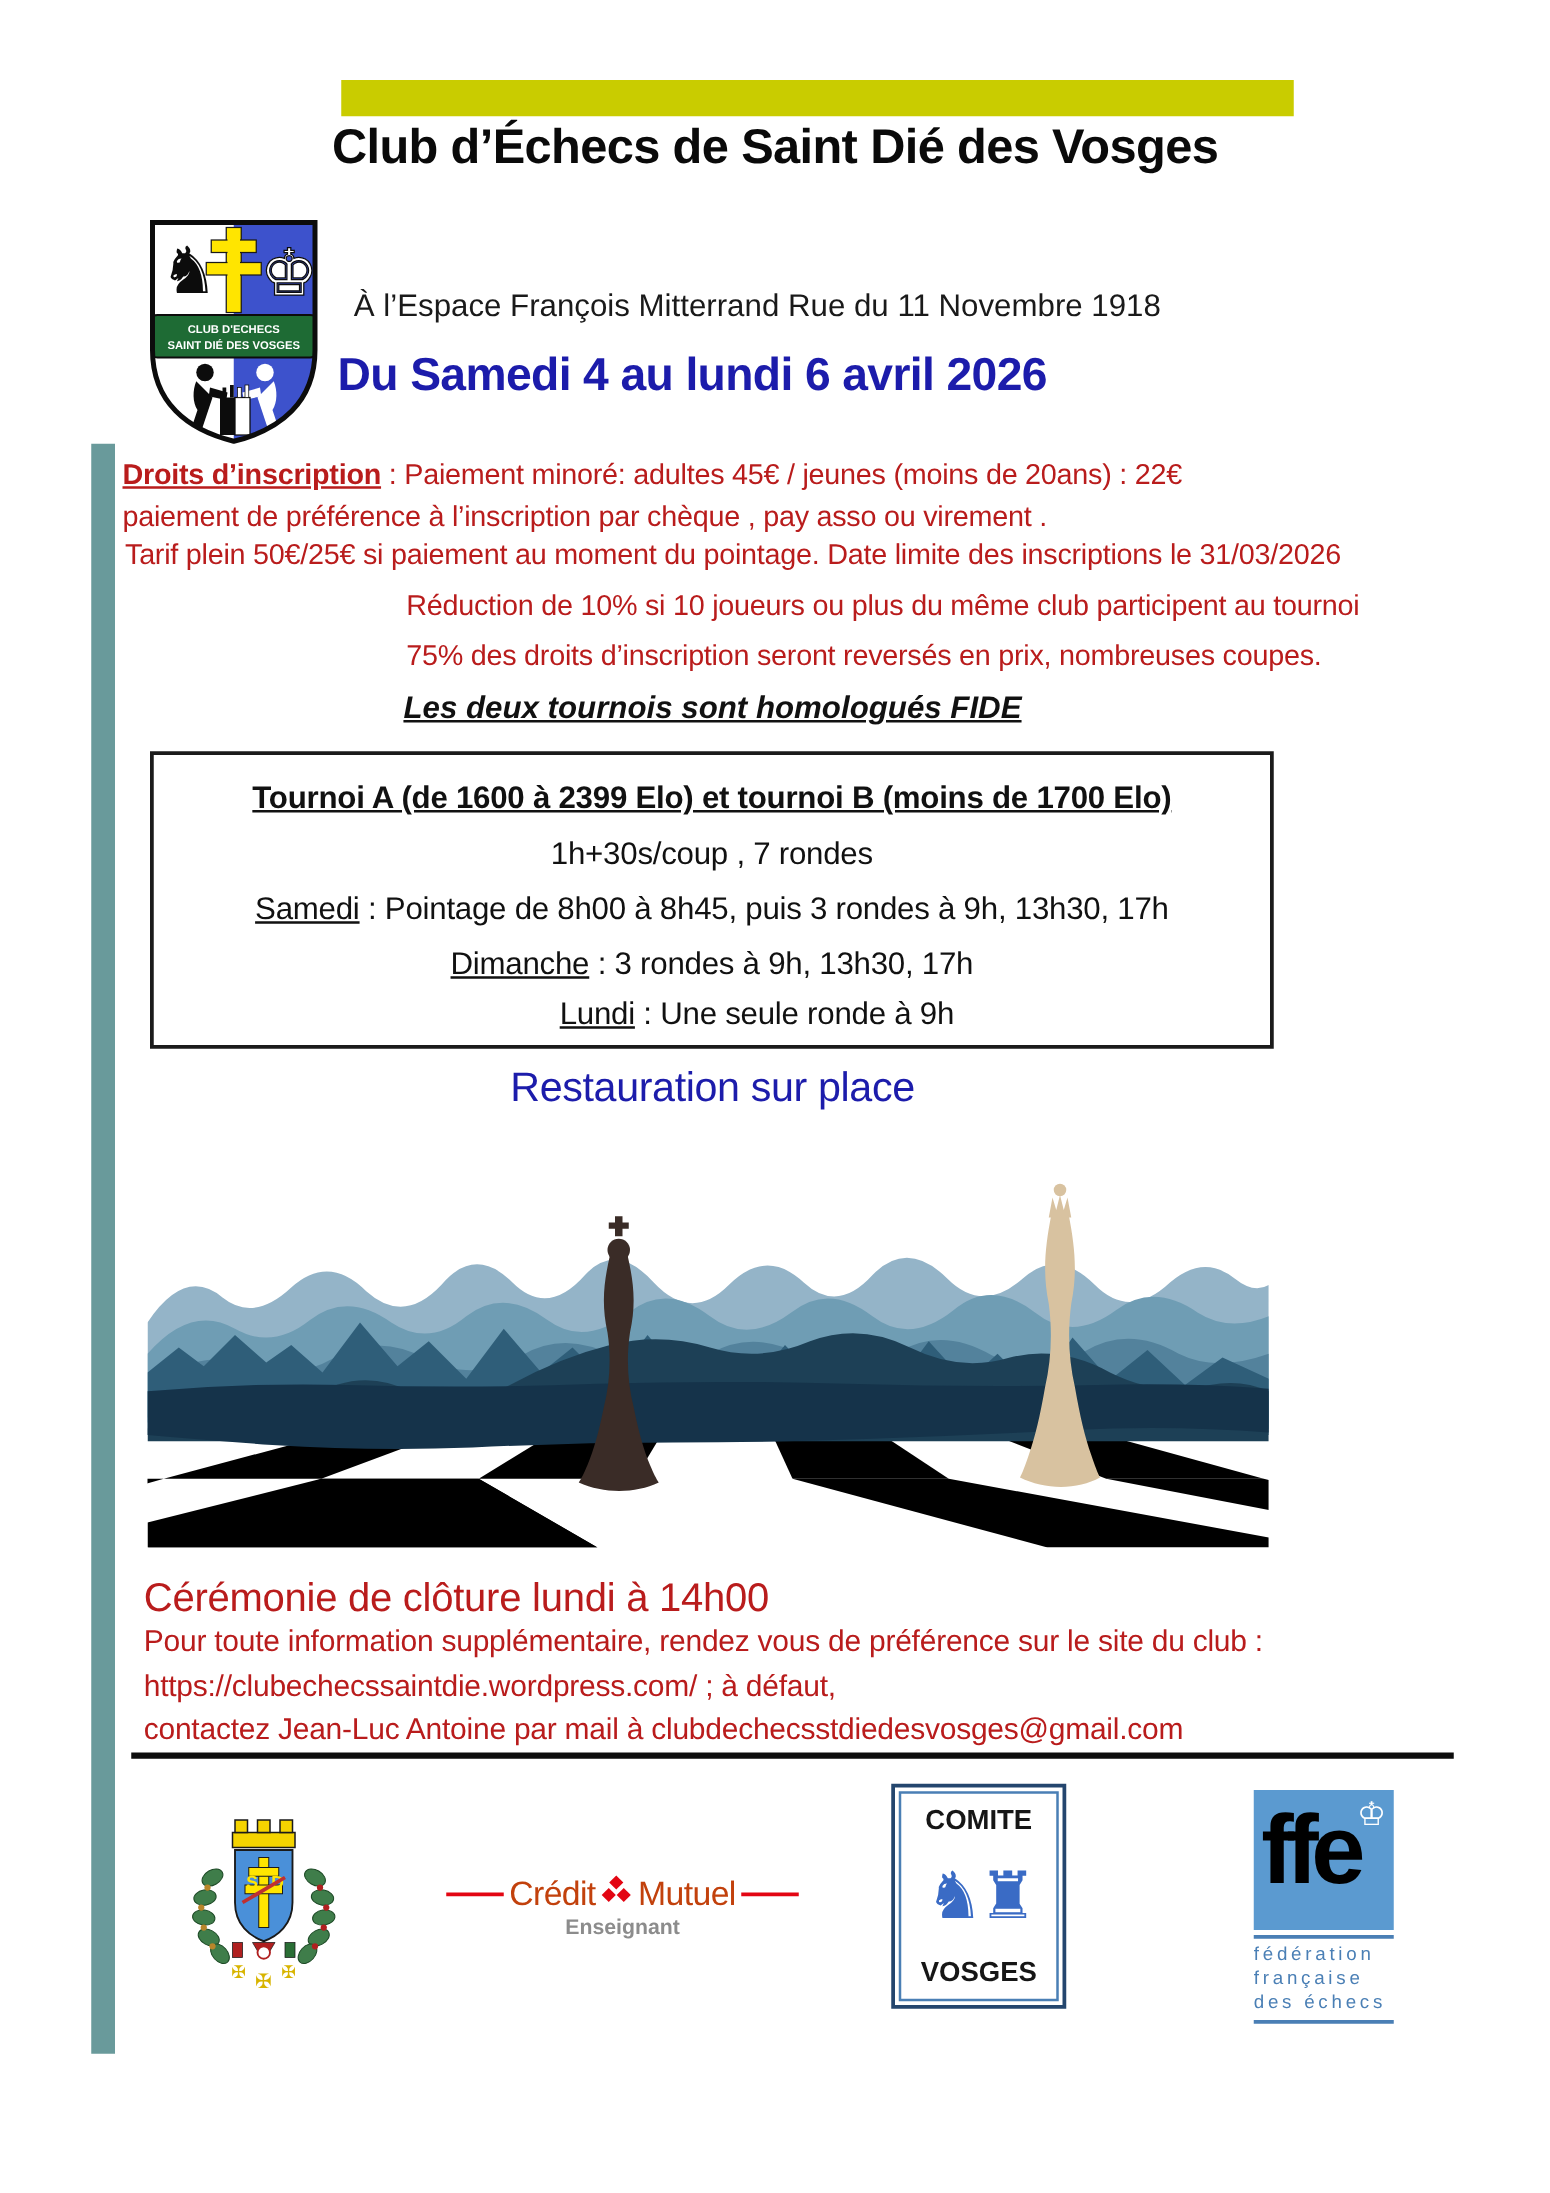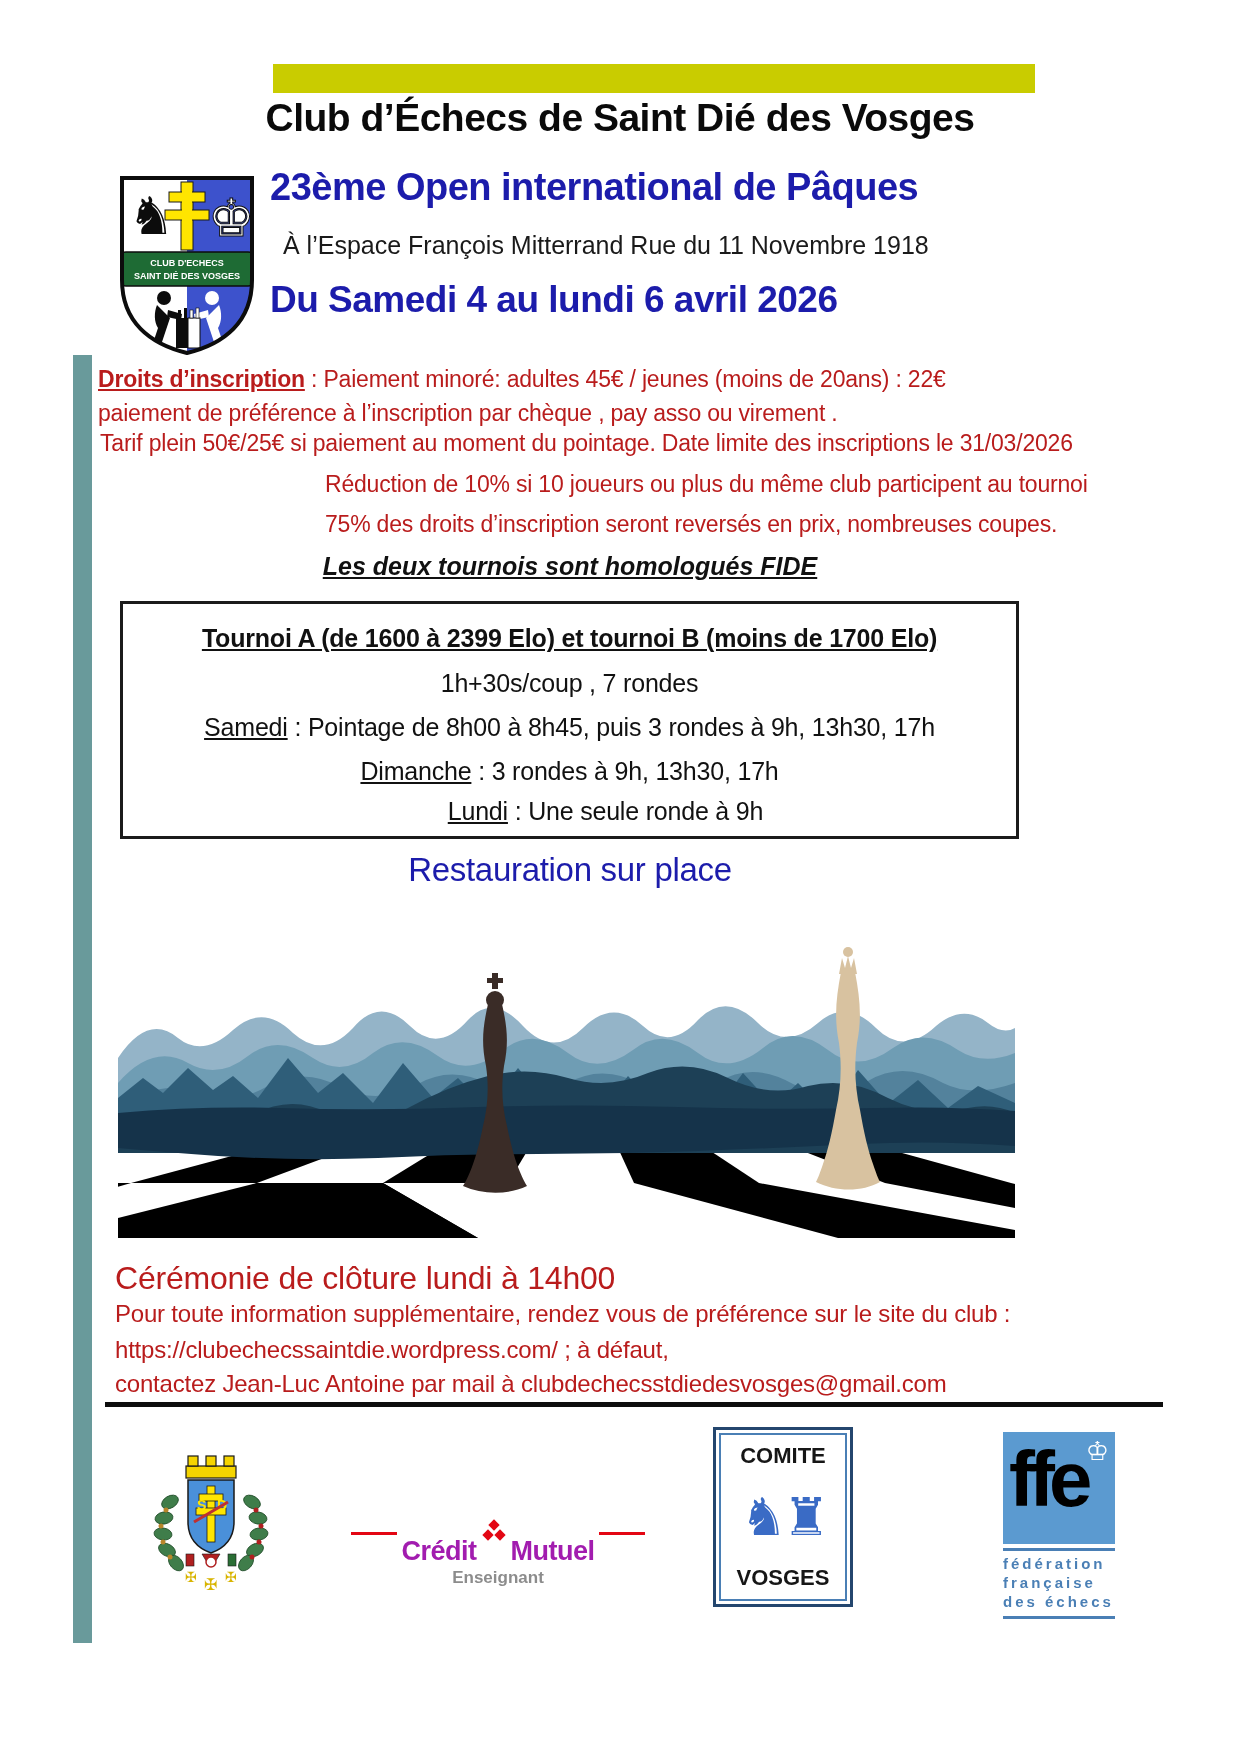--- a/index.html
+++ b/index.html
@@ -19,37 +19,37 @@
   .fide{left:0;top:552px;width:1140px;text-align:center;font-size:25px;font-weight:bold;font-style:italic;
         text-decoration:underline;color:#111;}
   .sched-box{left:120px;top:601px;width:893px;height:232px;border:3px solid #1b1b1b;background:#fff;}
   .sched-line{position:absolute;left:0;width:100%;text-align:center;font-size:25px;color:#111;letter-spacing:-0.2px;}
   .restauration{left:0;top:851px;width:1140px;text-align:center;font-size:33px;color:#1c1cab;letter-spacing:-0.3px;}
   .rule{left:105px;top:1402px;width:1058px;height:5px;background:#0d0d0d;}
   
   .cm-wrap{left:348px;top:1500px;width:300px;text-align:center;}
   .cm-row{display:flex;align-items:center;justify-content:center;gap:4px;}
   .cm-line{width:46px;height:3px;background:#e30613;}
-  .cm-txt{font-size:27px;font-weight:bold;color:#a21caf;letter-spacing:-0.5px;margin-top:36px;}
+  .cm-txt{font-size:27px;font-weight:normal;color:#c2410c;letter-spacing:-0.5px;}
   .cm-sub{font-size:17px;font-weight:bold;color:#8c8c8c;margin-top:1px;}
   .comite-box{left:713px;top:1427px;width:140px;height:180px;border:3px solid #24466e;background:#fff;
               box-sizing:border-box;}
   .comite-inner{position:absolute;left:3px;top:3px;right:3px;bottom:3px;border:2px solid #4a7fb5;
                 display:flex;flex-direction:column;align-items:center;justify-content:space-between;
                 padding:8px 0;box-sizing:border-box;}
   .comite-word{font-size:22px;font-weight:bold;color:#161616;letter-spacing:0;}
   .comite-pieces{font-size:52px;color:#3a6bc5;line-height:0.9;letter-spacing:-4px;}
   .ffe-wrap{left:1003px;top:1432px;width:112px;}
   .ffe-square{position:relative;width:112px;height:112px;background:#5b9ad0;}
   .ffe-text{position:absolute;left:6px;top:8px;font-size:78px;font-weight:bold;color:#000000;
             letter-spacing:-6px;line-height:1;}
   .ffe-king{position:absolute;right:6px;top:4px;font-size:26px;color:#fff;}
   .ffe-caption{border-top:3px solid #4a7fb5;border-bottom:3px solid #4a7fb5;margin-top:4px;
                padding:4px 0 5px 0;}
-  .ffe-caption div{font-size:15px;font-weight:bold;color:#4a7fb5;letter-spacing:3px;line-height:1.25;}
+  .ffe-caption div{font-size:15px;font-weight:normal;color:#4a7fb5;letter-spacing:3px;line-height:1.25;}
 </style>
 </head>
 <body>
 
 <div class="page">
 
   <div class="abs yellow-bar"></div>
 
   <div class="abs main-title">Club d’Échecs de Saint Dié des Vosges</div>
 
@@ -91,21 +91,20 @@
           <rect x="62" y="138" width="3" height="8" fill="#0c0c0c"></rect>
           <rect x="68" y="136" width="3" height="10" fill="#0c0c0c"></rect>
           <rect x="74" y="138" width="3" height="8" fill="#ffffff" stroke="#0c0c0c" stroke-width="0.6"></rect>
           <rect x="80" y="136" width="3" height="10" fill="#ffffff" stroke="#0c0c0c" stroke-width="0.6"></rect>
         </g>
       </g>
       <path d="M6,6 H136 V108 C136 150 108 172 71 181 C34 172 6 150 6 108 Z" fill="none" stroke="#0c0c0c" stroke-width="4"></path>
     </svg>
   </div>
 
-  <div class="abs event-title">23ème Open international de Pâques</div>
   <div class="abs venue">À l’Espace François Mitterrand Rue du 11 Novembre 1918</div>
   <div class="abs dates">Du Samedi 4 au lundi 6 avril 2026</div>
 
   <div class="abs teal-bar"></div>
 
   <div class="abs body-txt" style="left:98px;top:368px;width:1040px;">
     <span class="b u">Droits d’inscription</span><span> : Paiement minoré: adultes  45€ / jeunes (moins de 20ans) : 22€</span>
   </div>
   <div class="abs body-txt" style="left:98px;top:402px;width:1040px;">paiement de préférence à l’inscription par chèque , pay asso ou virement .</div>
   <div class="abs body-txt" style="left:100px;top:432px;width:1060px;">Tarif plein 50€/25€ si paiement au moment du pointage. Date limite des inscriptions le 31/03/2026</div>

